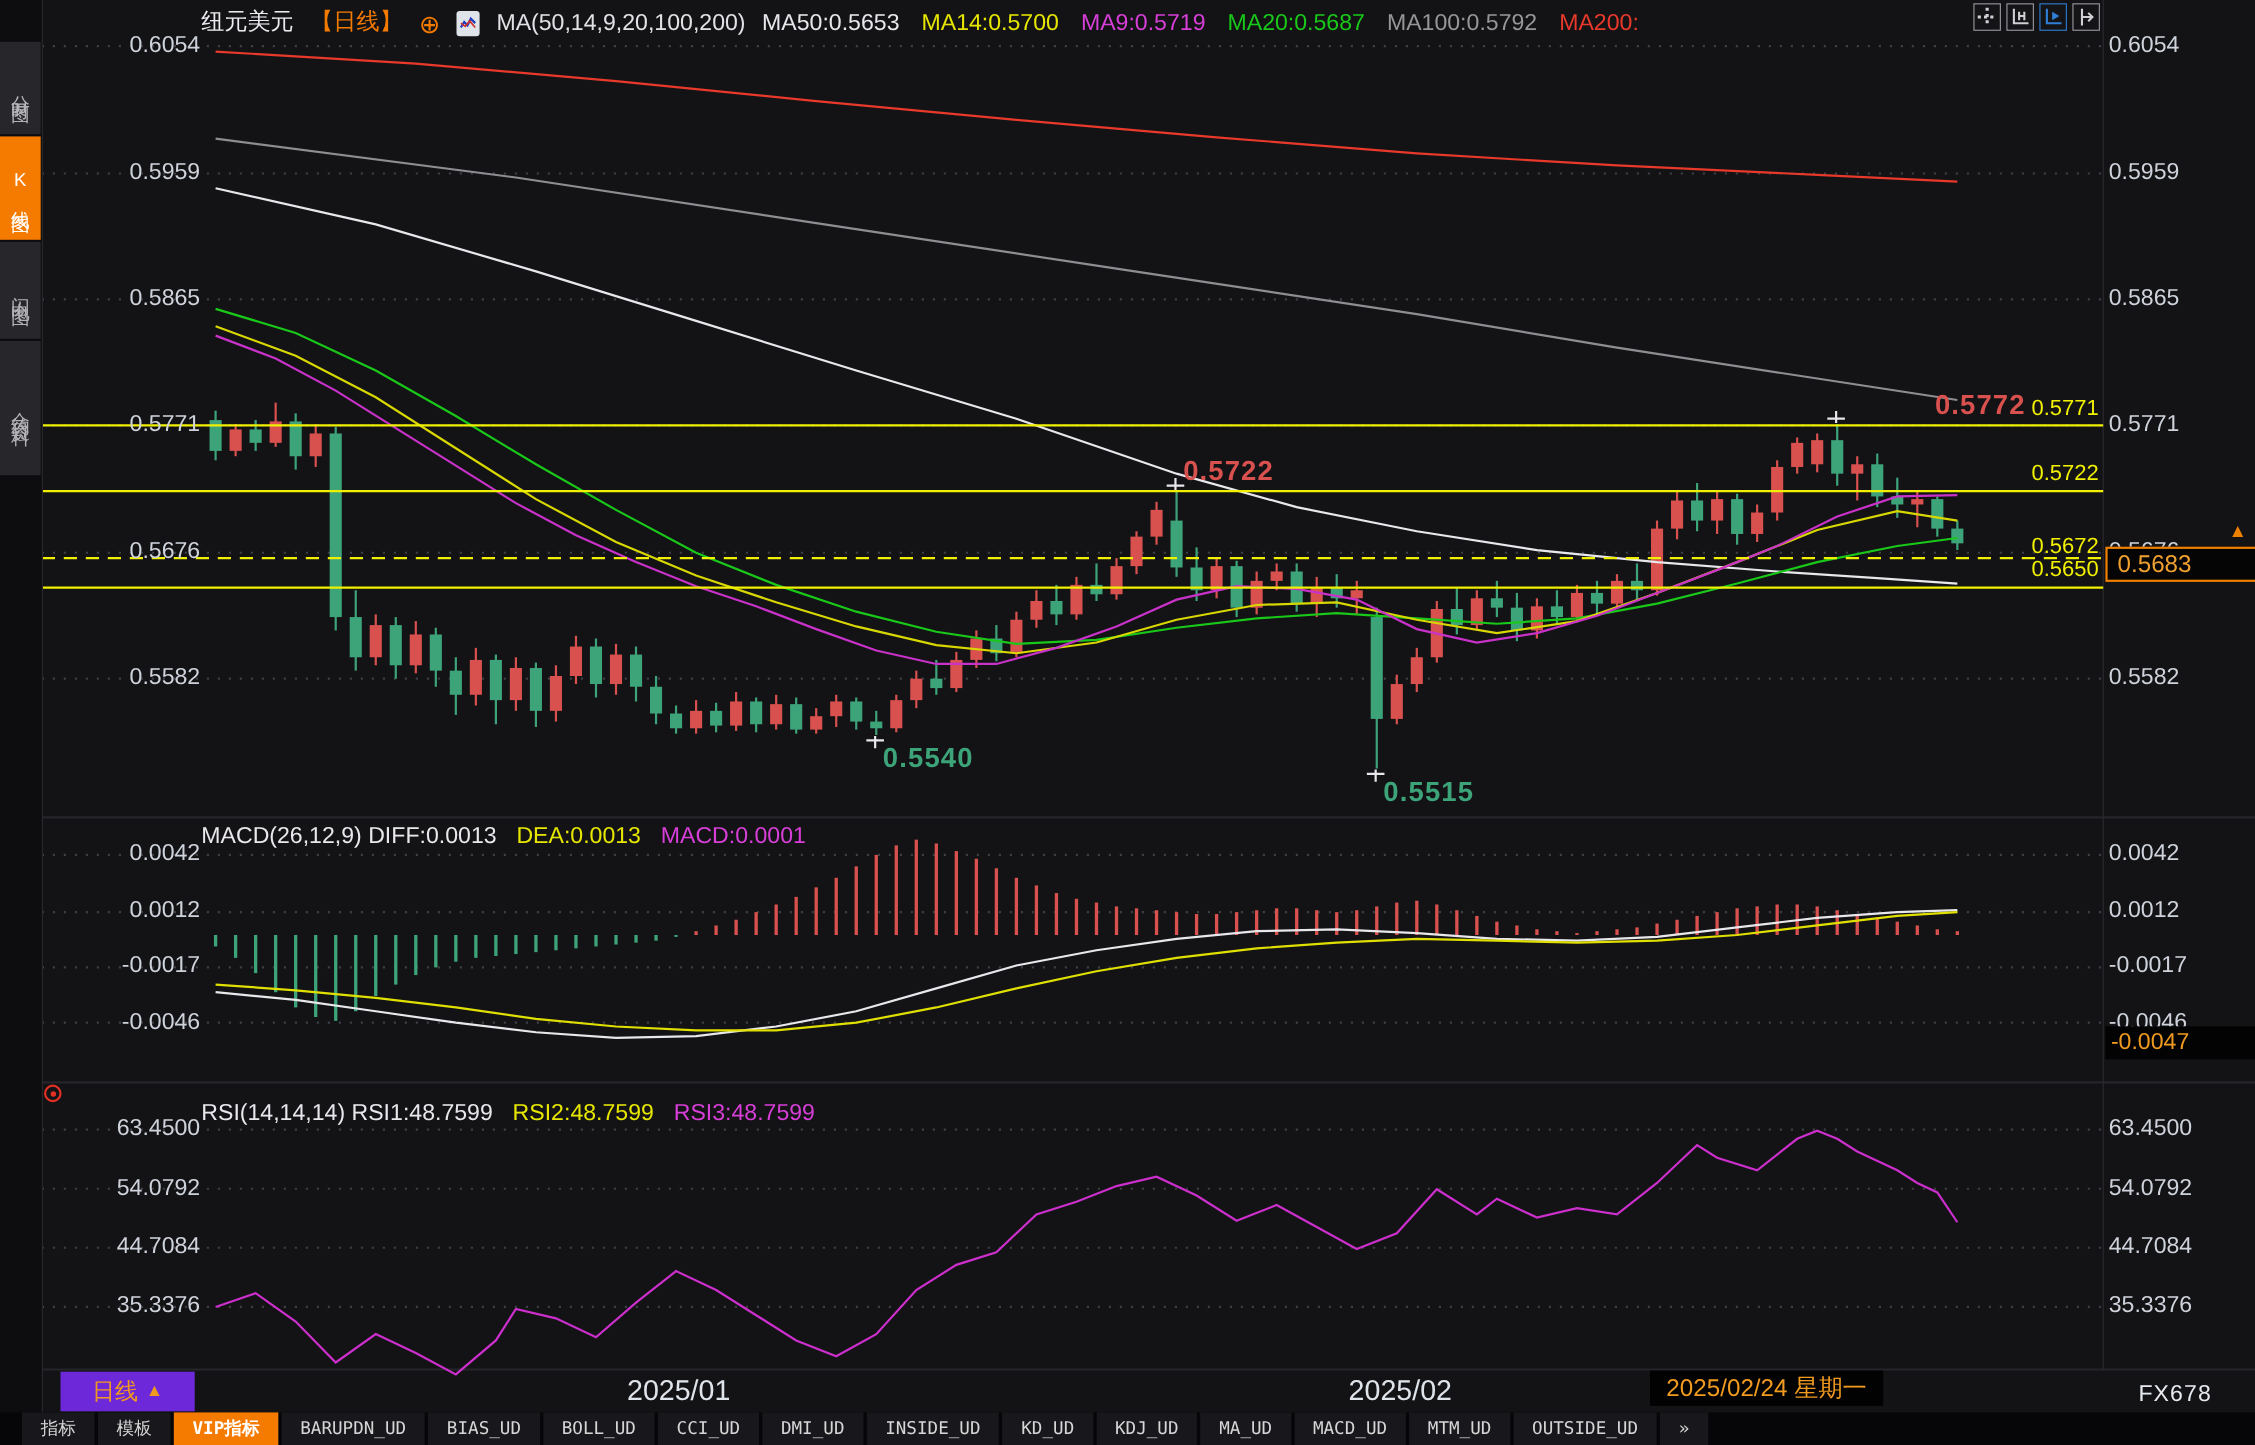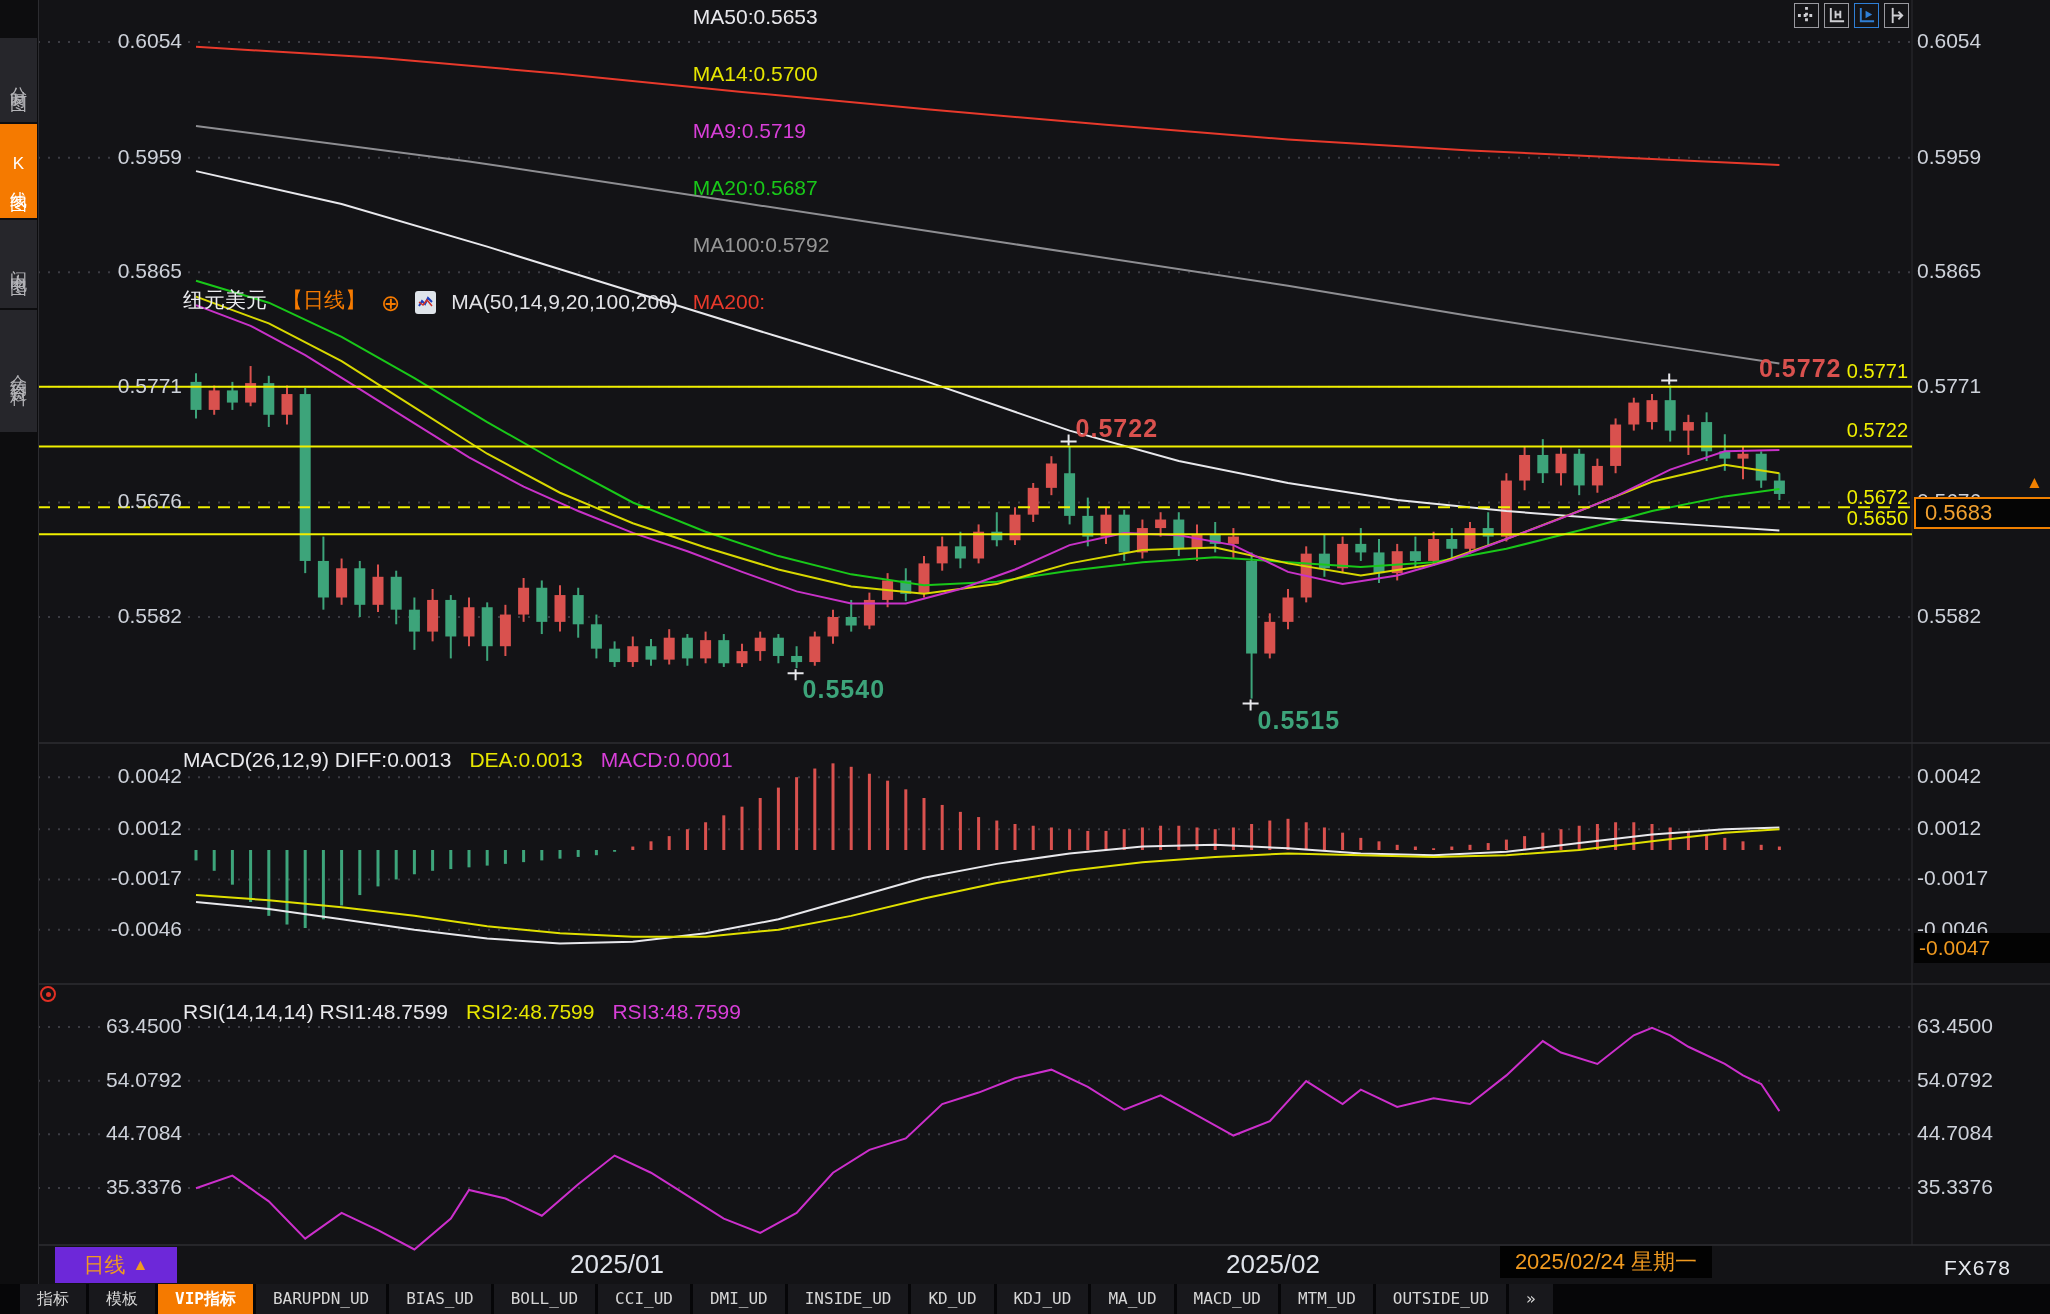--- a/index.html
+++ b/index.html
@@ -4,21 +4,21 @@
 <style>
   html,body{margin:0;padding:0;background:#131316;font-family:"Liberation Sans","DejaVu Sans",sans-serif;}
   .app{position:relative;width:2050px;height:1314px;background:#131316;overflow:hidden;}
   #plot{position:absolute;left:0;top:0;z-index:1;}
   
   .chart-header{position:absolute;left:183px;top:5px;display:flex;gap:15px;align-items:flex-end;font-size:21px;color:#e2e2e6;z-index:3;white-space:nowrap;}
   .hdr-symbol{color:#ececf0;}
   .hdr-period{color:#f57a00;}
   .plus-icon{color:#f57a00;font-size:23px;line-height:22px;}
   .mini-chart-icon{width:21px;height:23px;background:#dfe4ea;border-radius:3px;display:flex;align-items:center;justify-content:center;}
-  #ma-legend{display:flex;gap:33px;flex-direction:column;}
+  #ma-legend{display:flex;gap:20px;}
   
   .toolbar{position:absolute;left:1794px;top:3px;display:flex;gap:5px;z-index:6;}
   .tbtn{width:25px;height:25px;border:1px solid #9a9aa0;background:#141417;display:flex;align-items:center;justify-content:center;box-sizing:border-box;}
   .tbtn.selected{border-color:#2f7fd6;}
   
   .sidebar{position:absolute;left:0;top:0;width:38px;height:1284px;background:#0d0d0f;border-right:1px solid #2c2c30;z-index:5;}
   .side-item{position:absolute;left:0;width:37px;background:#26262b;color:#b4b4b8;writing-mode:vertical-rl;text-orientation:upright;font-size:17px;letter-spacing:5px;display:flex;align-items:center;justify-content:center;cursor:pointer;}
   .side-item.active{background:#f57a00;color:#ffffff;}
   
   .axlbl{position:absolute;font-size:21px;color:#ced2da;z-index:2;width:90px;white-space:nowrap;}

